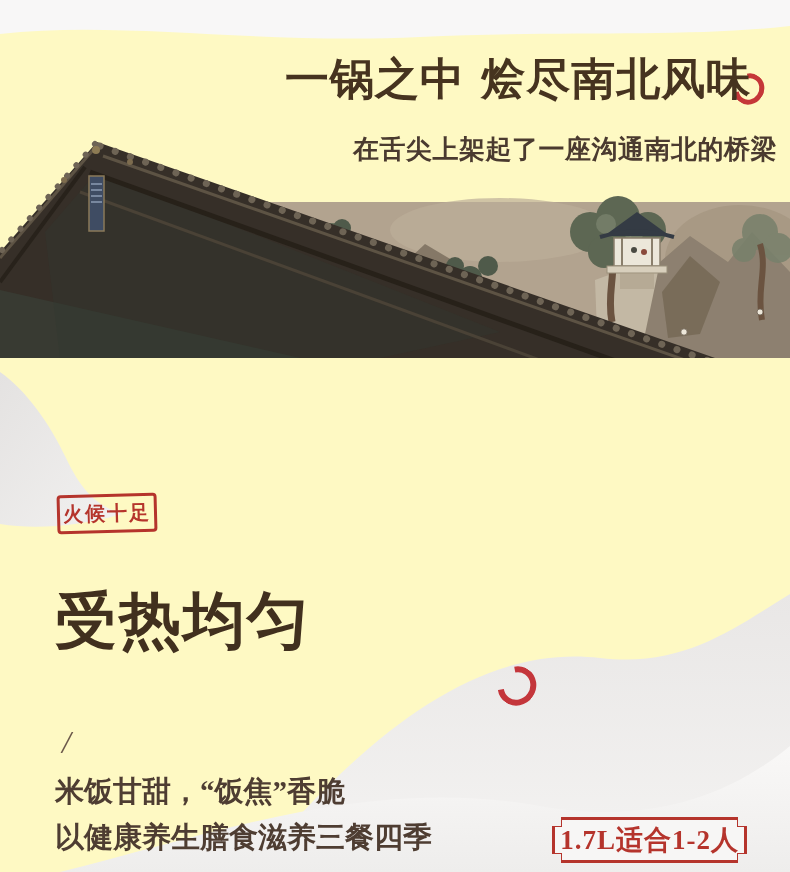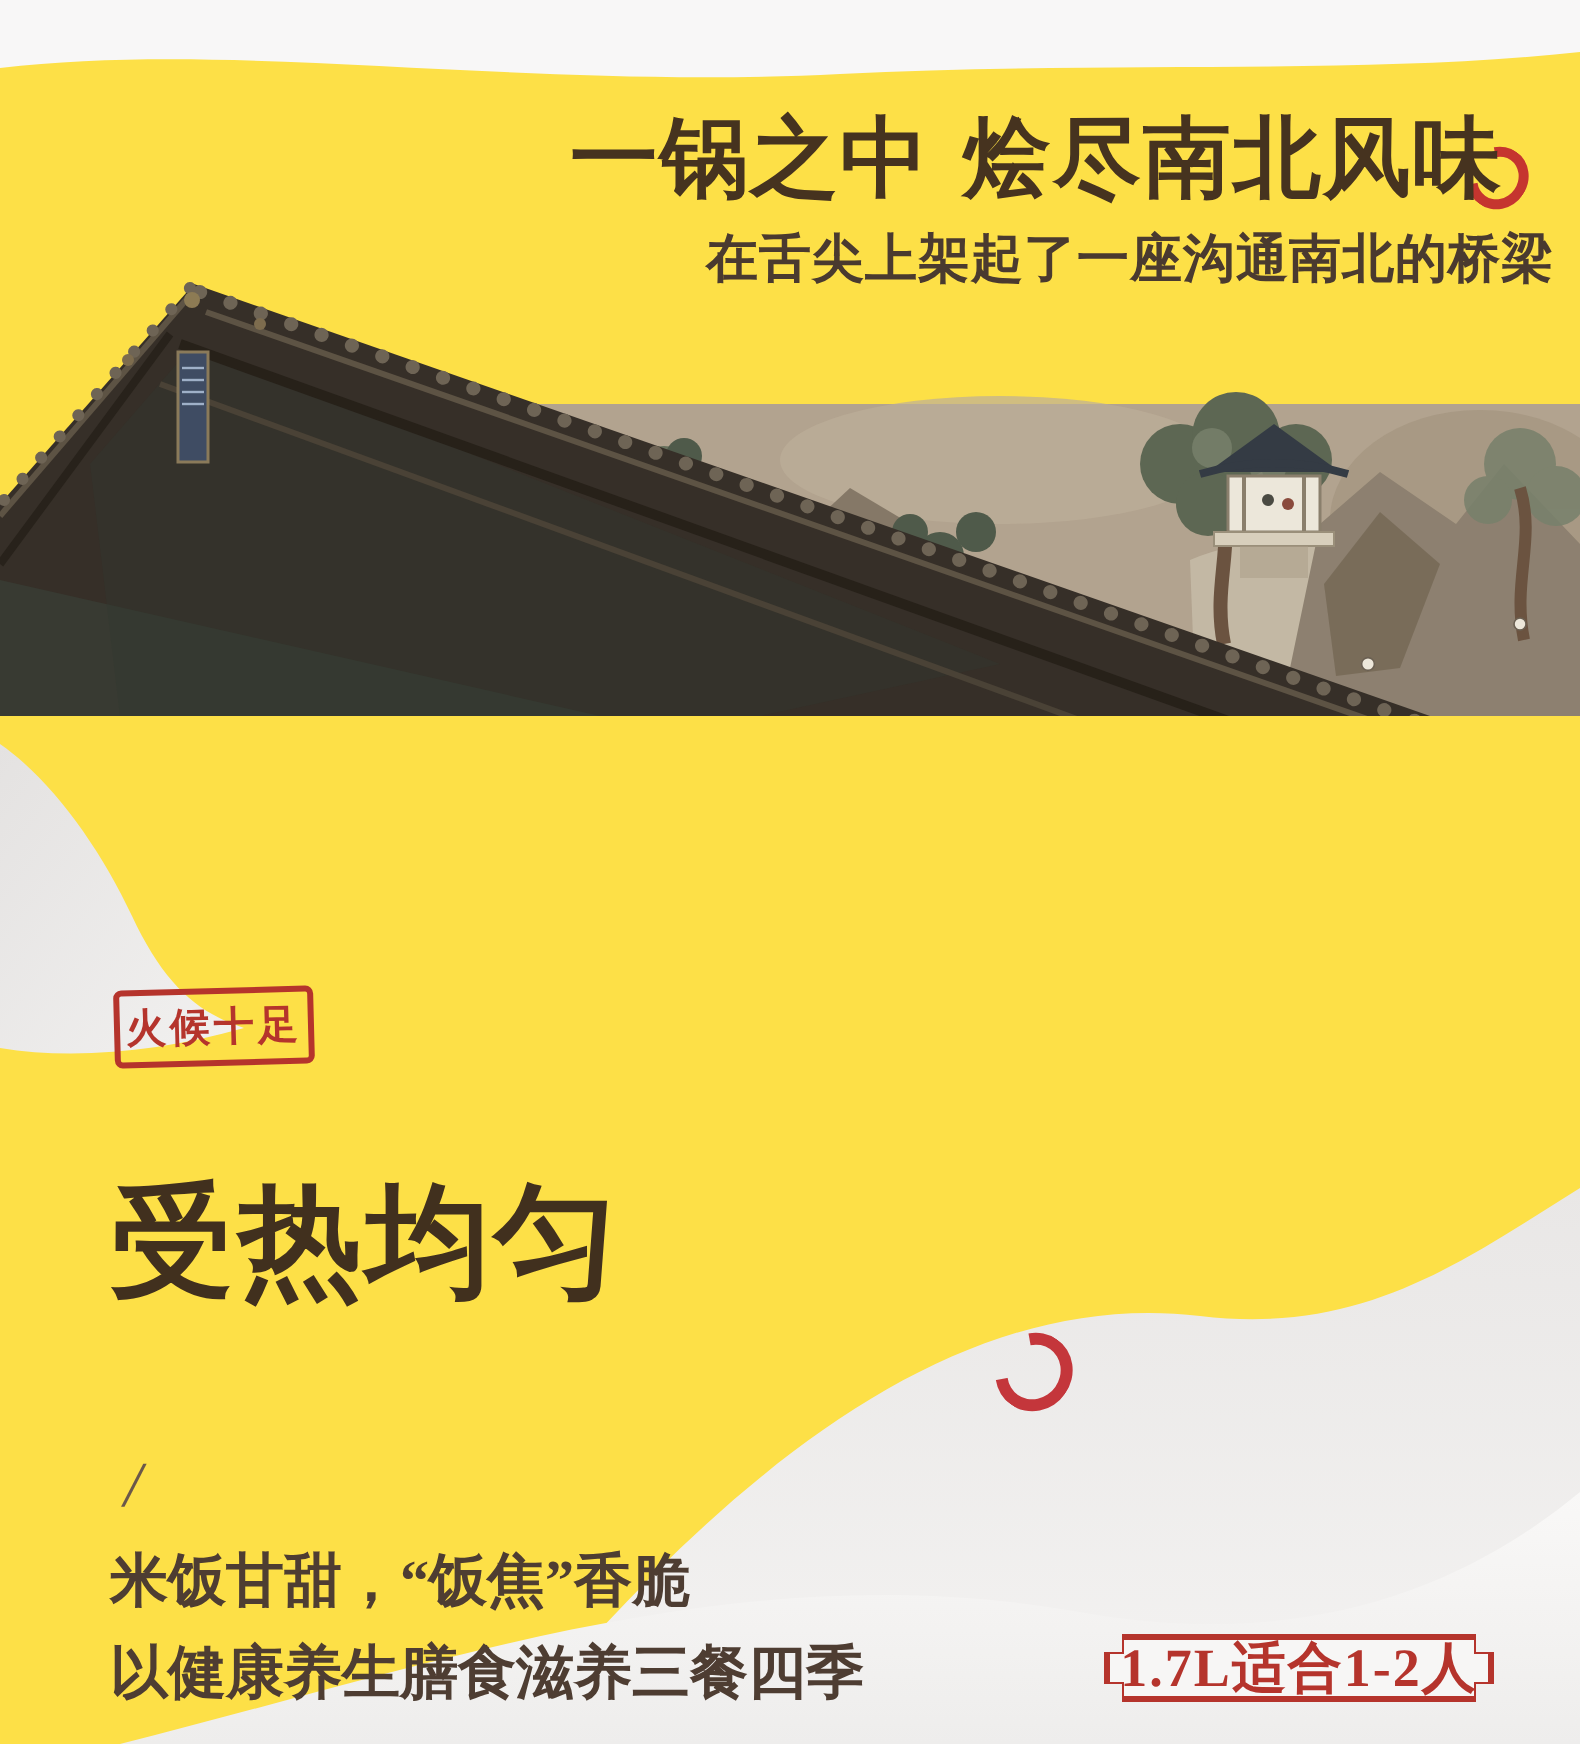--- a/index.html
+++ b/index.html
@@ -1,32 +1,32 @@
 <!DOCTYPE html>
 <html><head>
 <meta charset="utf-8">
 <style>
   * { margin:0; padding:0; box-sizing:border-box; }
   html,body { width:790px; }
   body { font-family:"Liberation Sans","DejaVu Sans",sans-serif; }
   .page {
     position:relative; width:790px; height:872px;
-    background:#fde047; overflow:hidden;
+    background:#fef9c3; overflow:hidden;
   }
   .bg-svg { position:absolute; left:0; top:0; z-index:0; }
 
   
   .hero-title {
     position:absolute; left:285px; top:50px; z-index:3;
     font-size:44px; font-weight:800; color:#46331f;
     letter-spacing:1px; white-space:nowrap;
     font-family:"DejaVu Sans",sans-serif;
   }
   .hero-subtitle {
-    position:absolute; left:353px; top:112px; z-index:3;
+    position:absolute; left:353px; top:132px; z-index:3;
     font-size:26px; font-weight:700; color:#4a3a2f;
     letter-spacing:0.5px; white-space:nowrap;
     font-family:"Liberation Serif","DejaVu Serif",serif;
     text-align:right;
   }
   .brush-ring {
     position:absolute; border-radius:50%; z-index:2;
     border:5px solid #c1272d; border-top-color:transparent;
     transform:rotate(-55deg); opacity:0.92;
   }
@@ -62,21 +62,21 @@
   .desc {
     position:absolute; left:55px; top:768px; z-index:3;
     font-size:29px; font-weight:600; color:#4e3d32;
     line-height:46px; white-space:nowrap;
     font-family:"Liberation Serif","DejaVu Serif",serif;
   }
 
   
   .plaque {
     position:absolute; left:552px; top:817px; z-index:3;
-    width:195px; height:34px; background:#b5342c;
+    width:195px; height:46px; background:#b5342c;
     clip-path:polygon(0 9px,9px 9px,9px 0,calc(100% - 9px) 0,calc(100% - 9px) 9px,100% 9px,
       100% calc(100% - 9px),calc(100% - 9px) calc(100% - 9px),calc(100% - 9px) 100%,
       9px 100%,9px calc(100% - 9px),0 calc(100% - 9px));
   }
   .plaque-inner {
     position:absolute; inset:3px; background:#f7f6f5;
     clip-path:polygon(0 7px,7px 7px,7px 0,calc(100% - 7px) 0,calc(100% - 7px) 7px,100% 7px,
       100% calc(100% - 7px),calc(100% - 7px) calc(100% - 7px),calc(100% - 7px) 100%,
       7px 100%,7px calc(100% - 7px),0 calc(100% - 7px));
     display:flex; align-items:center; justify-content:center;

